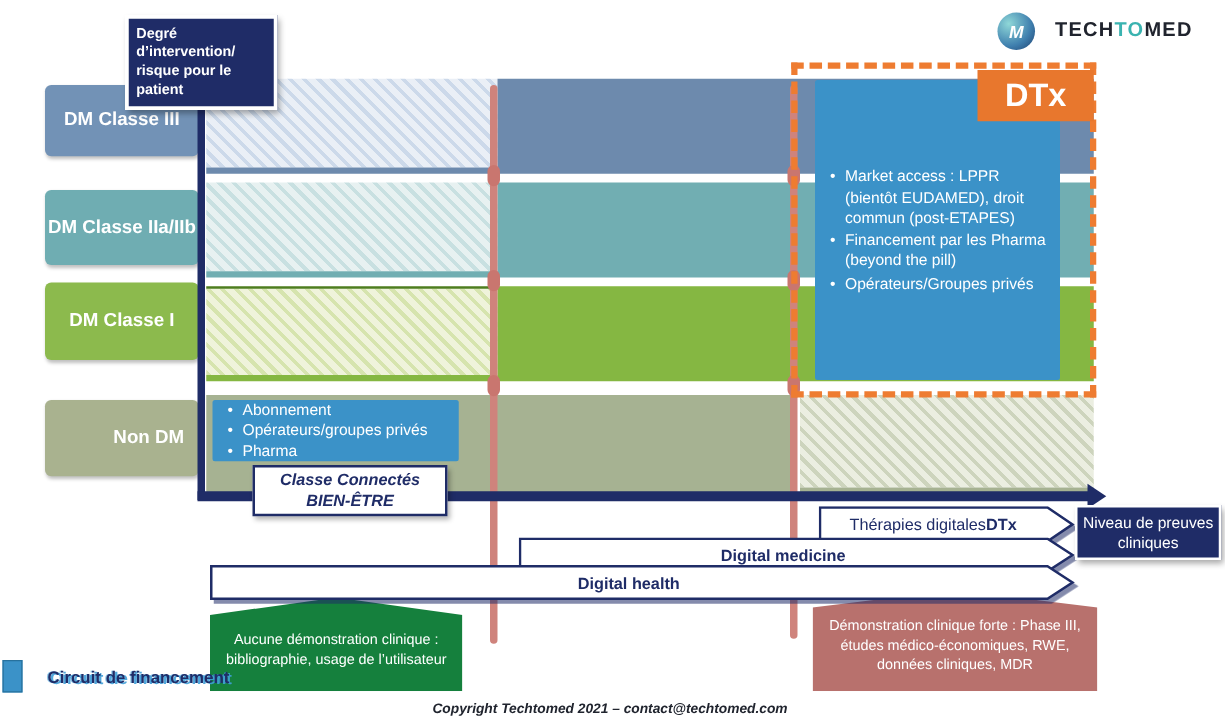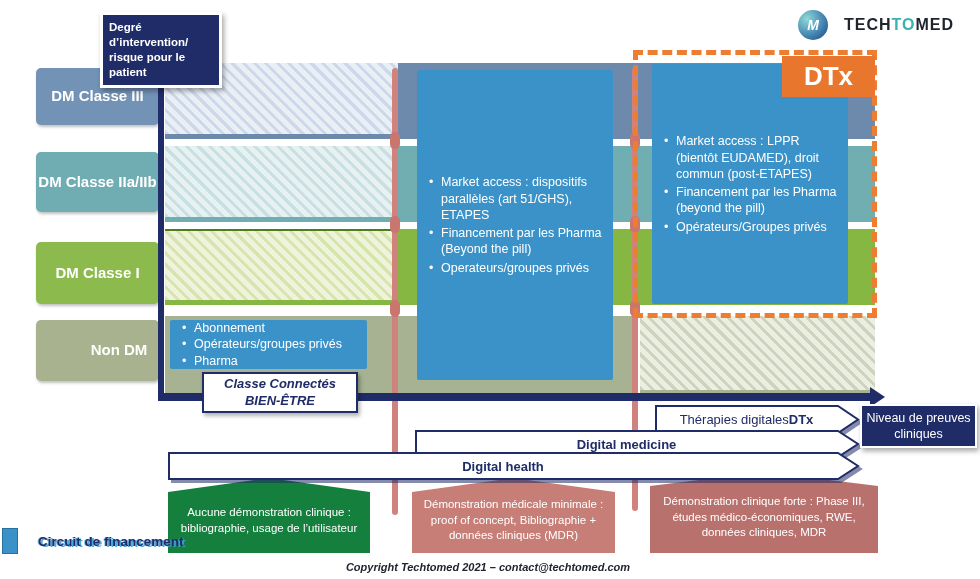--- a/index.html
+++ b/index.html
@@ -29,21 +29,21 @@
     font-style:italic; }
   .logo-text { margin-left:16px; font-size:16px; font-weight:bold; letter-spacing:1px; color:#20242e; }
   .logo-text .to { color:#3ab3b0; }
 
   
   .row-label { position:absolute; left:36px; width:123px; border-radius:5px; z-index:5;
     color:#fff; font-weight:bold; font-size:15px; display:flex; align-items:center; justify-content:center;
     text-align:center; line-height:1.25; box-shadow:1px 2px 3px rgba(0,0,0,.25); }
   .rl-3   { top:68px;  height:57px; background:#7292b6; }
   .rl-2ab { top:152px; height:60px; background:#6fadb2; }
-  .rl-1   { top:242px; height:62px; background:#8cba4d; }
+  .rl-1   { top:226px; height:62px; background:#8cba4d; }
   .rl-non { top:320px; height:61px; background:#a9b28f;padding-left:43px; }
 
   
   .band { position:absolute; z-index:1; }
   .hatch-blue { background:repeating-linear-gradient(45deg,#ccd9ea 0 3px,#eaeff6 3px 8px); border-bottom:5px solid #6d8aad; }
   .hatch-teal { background:repeating-linear-gradient(45deg,#c8e0e1 0 3px,#e7f1f1 3px 8px); border-bottom:5px solid #71aeb2; }
   .hatch-green{ background:repeating-linear-gradient(45deg,#d6e4ae 0 3px,#eff3db 3px 8px); border-top:2px solid #4e7d1e; border-bottom:5px solid #85b742; }
   .hatch-sage { background:repeating-linear-gradient(45deg,#cdd4bd 0 3px,#ebeee1 3px 8px); border-bottom:5px solid #a6b292; }
   .solid-steel{ background:#6d8aad; }
   .solid-teal { background:#71aeb2; }
@@ -145,27 +145,20 @@
 
   <div class="divider" style="left:392px; top:68px; height:447px;"></div>
   <div class="divider" style="left:632px; top:68px; height:443px;"></div>
   <div class="node" style="left:390px; top:132px;"></div>
   <div class="node" style="left:390px; top:216px;"></div>
   <div class="node" style="left:390px; top:300px;"></div>
   <div class="node" style="left:630px; top:132px;"></div>
   <div class="node" style="left:630px; top:216px;"></div>
   <div class="node" style="left:630px; top:300px;"></div>
 
-  <div class="bluebox" style="left:417px; top:70px; width:196px; height:310px;">
-    <ul>
-      <li>Market access : dispositifs parallèles (art 51/GHS), ETAPES</li>
-      <li>Financement par les Pharma (Beyond the pill)</li>
-      <li>Operateurs/groupes privés</li>
-    </ul>
-  </div>
 
   <div class="dtx-border"></div>
   <div class="dtx-tag">DTx</div>
 
   <div class="bluebox" style="left:652px; top:64px; width:196px; height:240px;">
     <ul>
       <li>Market access : LPPR  (bientôt EUDAMED), droit commun (post-ETAPES)</li>
       <li>Financement par les Pharma (beyond the pill)</li>
       <li>Opérateurs/Groupes privés</li>
     </ul>
@@ -207,23 +200,20 @@
   </div>
 
   <div class="niveau">
     <div>Niveau de preuves</div>
     <div>cliniques</div>
   </div>
 
   <div class="evbox ev-1">
       <span>Aucune démonstration clinique : bibliographie, usage de l’utilisateur</span>
     </div>
-  <div class="evbox ev-2">
-      <span>Démonstration médicale minimale : proof of concept,  Bibliographie + données cliniques (MDR)</span>
-    </div>
   <div class="evbox ev-3">
       <span>Démonstration clinique forte : Phase III, études médico-économiques, RWE, données cliniques, MDR</span>
     </div>
 
   <div class="legend">
     <div class="legend-swatch"></div>
     <div class="legend-label">Circuit de financement</div>
   </div>
 
   <div class="copyright">Copyright Techtomed 2021 – contact@techtomed.com</div>

